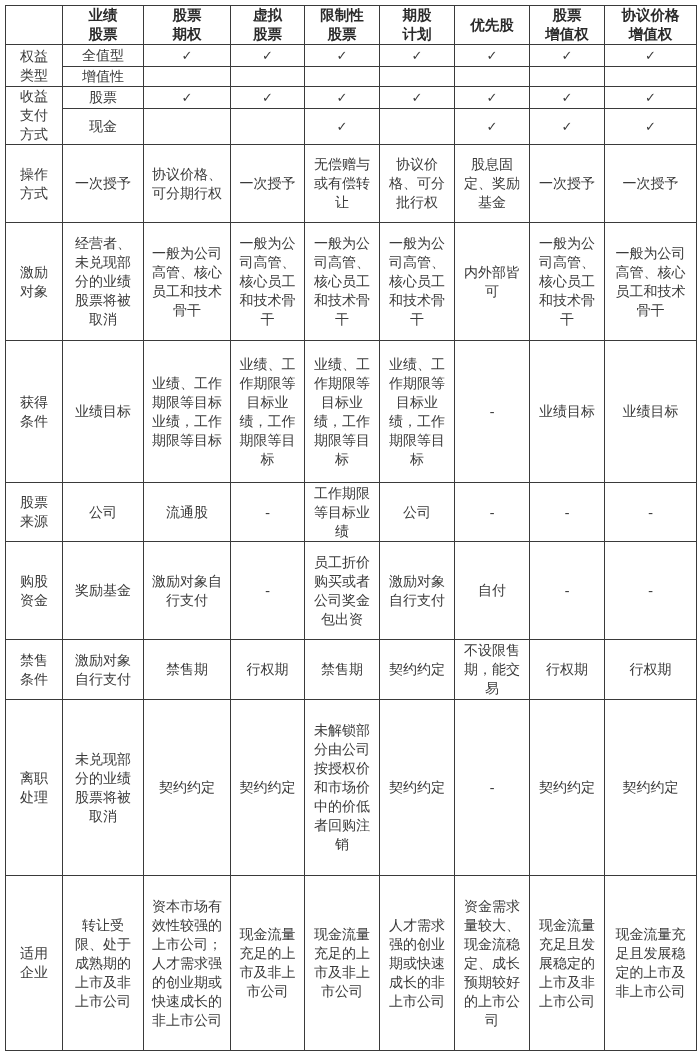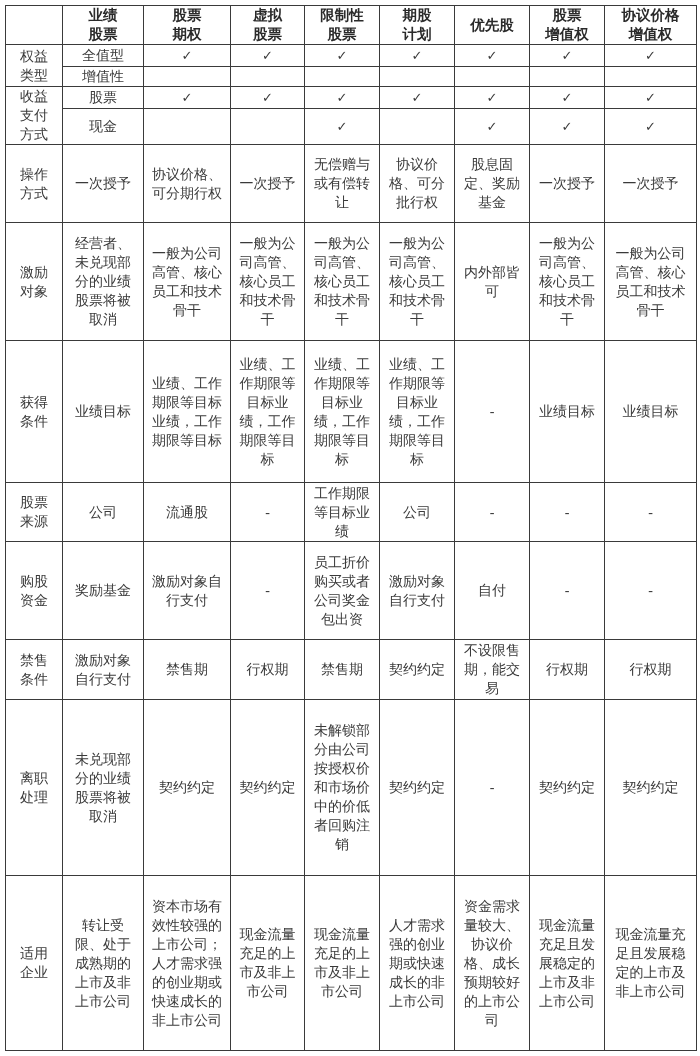--- a/index.html
+++ b/index.html
@@ -201,18 +201,18 @@
   </tr>
 
   <tr style="height:175px">
     <td class="rowhead">适用
 企业</td>
     <td>转让受限、处于成熟期的上市及非上市公司</td>
     <td>资本市场有效性较强的上市公司；人才需求强的创业期或快速成长的非上市公司</td>
     <td>现金流量充足的上市及非上市公司</td>
     <td>现金流量充足的上市及非上市公司</td>
     <td>人才需求强的创业期或快速成长的非上市公司</td>
-    <td>资金需求量较大、协议价格、成长预期较好的上市公司</td>
+    <td>资金需求量较大、现金流稳定、成长预期较好的上市公司</td>
     <td>现金流量充足且发展稳定的上市及非上市公司</td>
     <td>现金流量充足且发展稳定的上市及非上市公司</td>
   </tr>
 </tbody>
   </table>
 
 </body></html>

